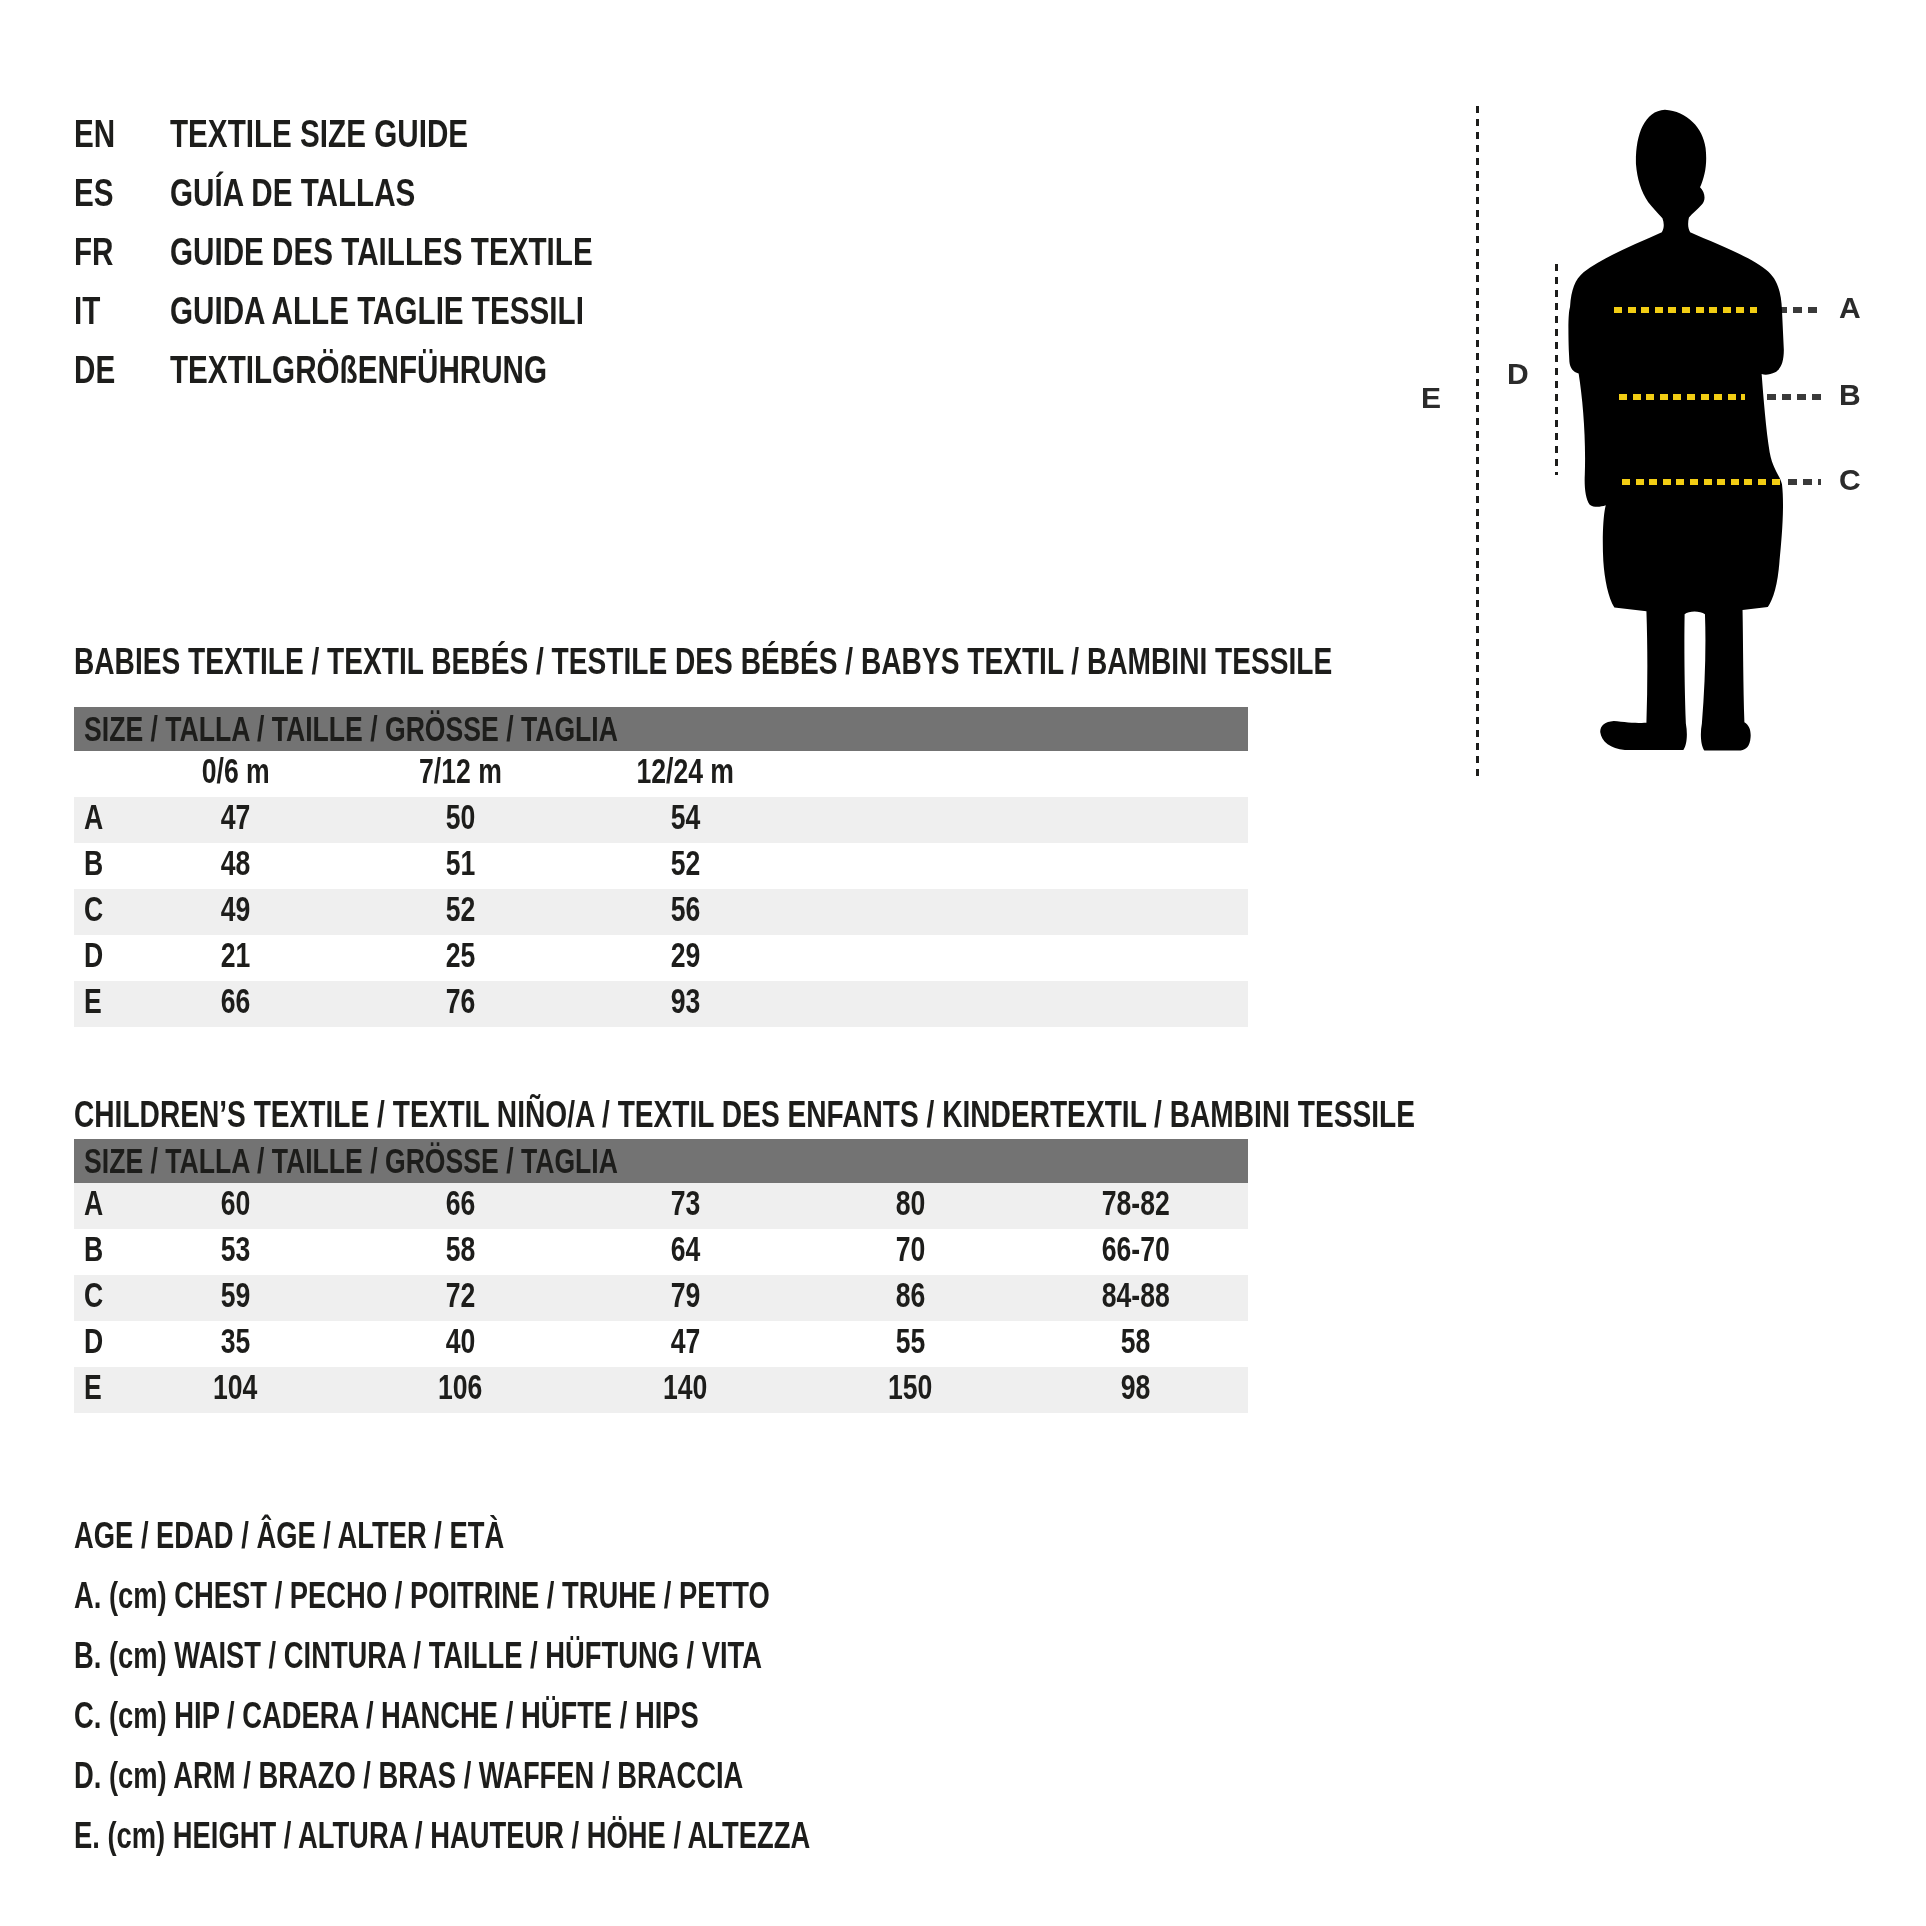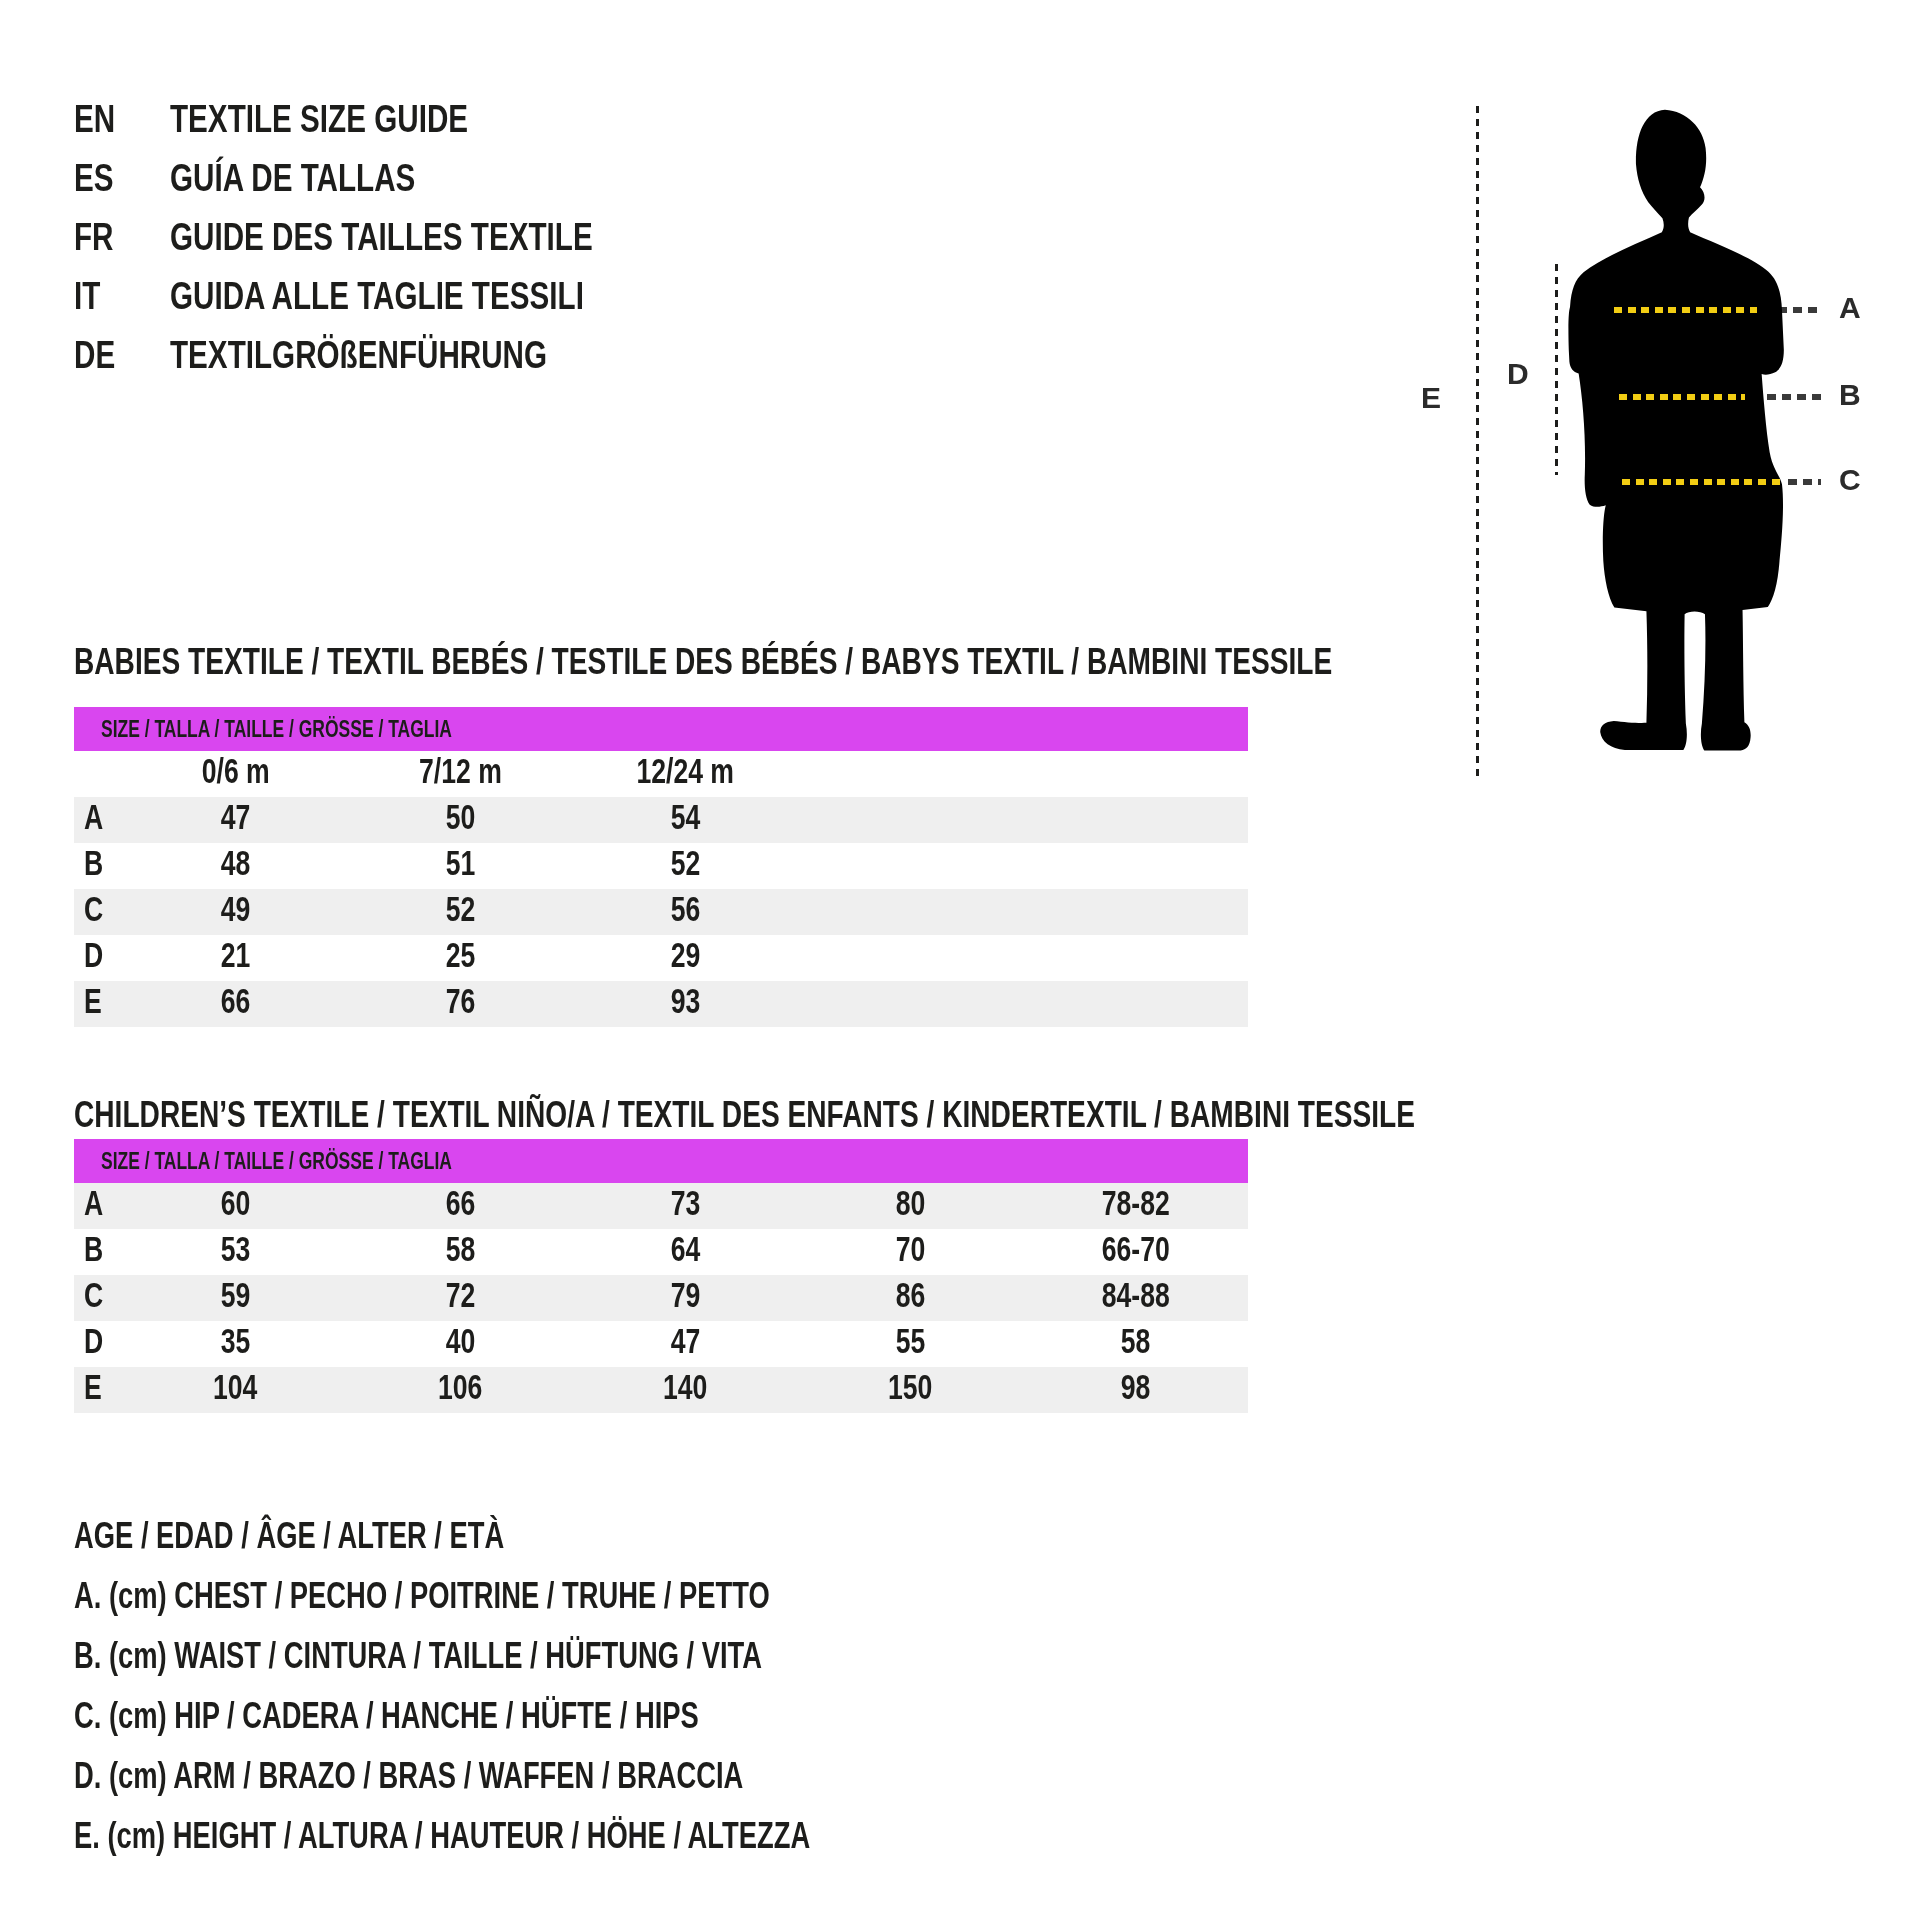--- a/index.html
+++ b/index.html
@@ -4,35 +4,35 @@
 <style>
   html,body{margin:0;padding:0;background:#fff;}
   #canvas{position:relative;width:1926px;height:1926px;background:#ffffff;overflow:hidden;
           font-family:"Liberation Sans","DejaVu Sans",sans-serif;font-weight:700;color:#1d1d1b;}
   
   .cxl{display:inline-block;transform:scaleX(.76);transform-origin:0 50%;white-space:nowrap;}
   .cxc{display:inline-block;transform:scaleX(.76);transform-origin:50% 50%;white-space:nowrap;}
 
   
   .langs{position:absolute;left:74px;top:97px;}
-  .lang-row{display:flex;height:59px;align-items:flex-start;font-size:39px;}
+  .lang-row{display:flex;height:59px;align-items:flex-end;font-size:39px;}
   .lang-code{width:96px;}
   .lang-title{white-space:nowrap;}
 
   
   .sec-heading{position:absolute;left:74px;font-size:37px;white-space:nowrap;}
   #babies-heading{top:641px;}
   #children-heading{top:1094px;text-decoration:underline;}
 
   
   .size-table{position:absolute;left:74px;width:1174px;}
   #babies-table{top:707px;}
   #children-table{top:1139px;}
-  .size-bar{height:44px;background:#d946ef;display:flex;align-items:center;
-            padding-left:27px;font-size:23px;box-sizing:border-box;}
+  .size-bar{height:44px;background:#737373;display:flex;align-items:center;
+            padding-left:10px;font-size:35px;box-sizing:border-box;}
   .trow{display:flex;height:46px;font-size:35px;}
   .stripe{background:#efefef;}
   .tlabel{width:49px;padding-left:10px;box-sizing:border-box;}
   .tcol{width:225px;text-align:center;}
 
   
   .legend{position:absolute;left:74px;top:1515px;font-size:36px;}
   .legend-line{height:60px;display:flex;align-items:flex-start;}
 
   

